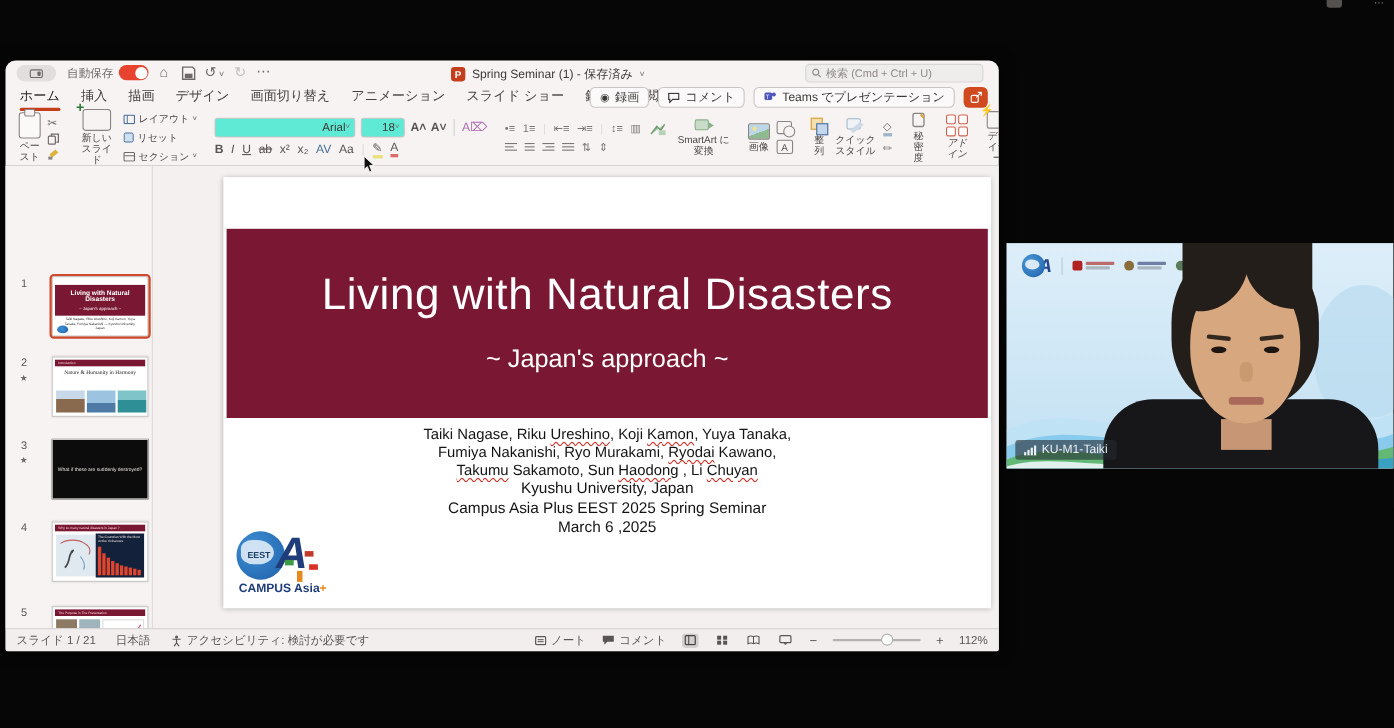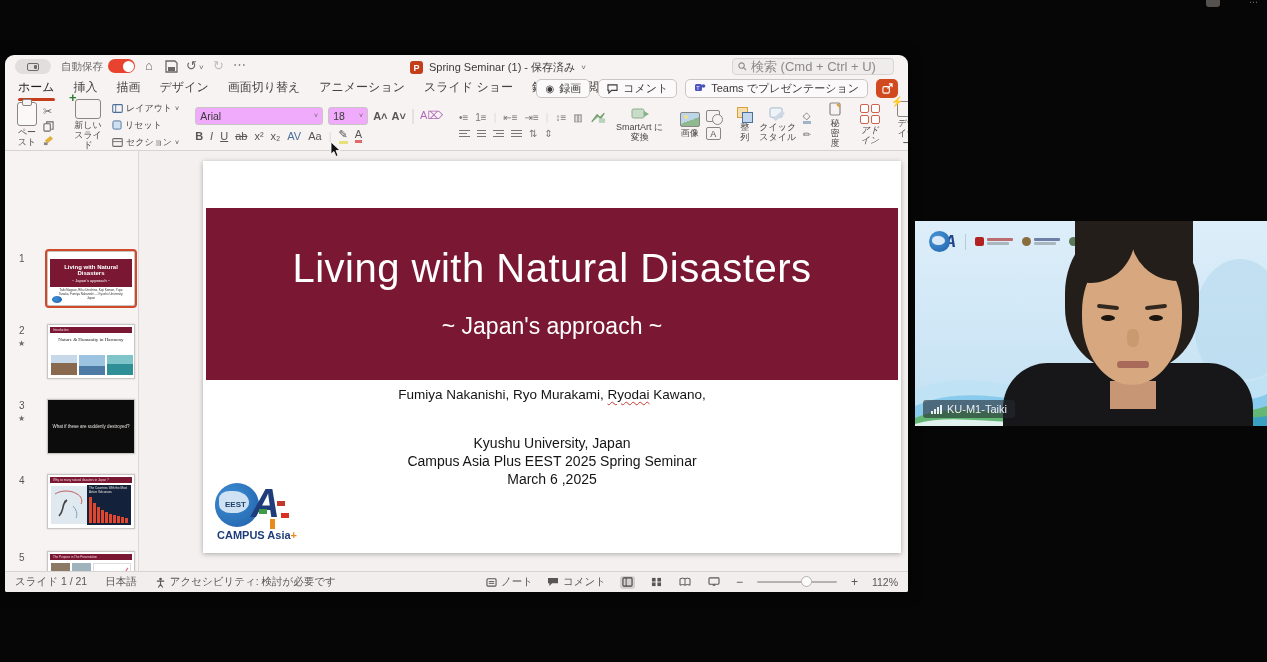--- a/index.html
+++ b/index.html
@@ -14,42 +14,42 @@
   .winicon{width:12px;height:8px;border:1px solid #6f6a68;border-radius:2px;position:relative;}
   .winicon:after{content:"";position:absolute;right:1px;top:1px;width:3px;height:4px;background:#6f6a68;border-radius:1px;}
   .autosave{left:56px;top:5px;font-size:10.5px;color:#6d6866;}
   .toggle{left:103px;top:4px;width:27px;height:14px;border-radius:8px;background:#e8432e;position:absolute;}
   .toggle .knob{position:absolute;right:1.5px;top:1.5px;width:11px;height:11px;background:#fff;border-radius:50%;}
   .tic{color:#6d6866;font-size:13px;line-height:13px;}
   .doc-title{top:5px;left:405px;display:flex;align-items:center;gap:6px;}
   .ppt-logo{width:13px;height:13px;background:#c43e1c;border-radius:3px;color:#fff;font-size:9px;font-weight:bold;display:flex;align-items:center;justify-content:center;}
   .doc-title .t{font-size:11px;color:#3c3938;}
   .searchbox{top:3px;right:14px;width:162px;height:17px;background:#efecec;border:1px solid #d9d5d4;border-radius:4px;display:flex;align-items:center;gap:4px;padding:0 5px;}
-  .searchbox .ph{font-size:13px;color:#8e8987;}
+  .searchbox .ph{font-size:10px;color:#8e8987;}
   
   .tabs{left:0;top:23px;width:100%;height:21px;display:flex;align-items:center;gap:19px;padding-left:13px;}
   .tab{font-size:12px;color:#454140;white-space:nowrap;position:relative;padding-bottom:3px;}
   .tab.active{color:#1f1d1c;}
   .tab.active:after{content:"";position:absolute;left:0;right:0;bottom:-2px;height:2.5px;background:#c43e1c;border-radius:2px;}
   .top-actions{top:24px;right:10px;display:flex;align-items:center;gap:8px;}
   .chipbtn{height:19px;border:1px solid #c9c5c4;border-radius:5px;background:#fbf9f9;display:flex;align-items:center;gap:5px;padding:0 8px;font-size:11px;color:#3c3938;white-space:nowrap;}
   .sharebtn{width:22px;height:19px;background:#d0491f;border-radius:5px;display:flex;align-items:center;justify-content:center;color:#fff;font-size:11px;}
   
   .ribbon{left:0;top:44px;width:100%;height:52px;border-bottom:1px solid #d7d3d2;display:flex;align-items:stretch;padding:3px 4px 2px 6px;}
   .rgroup{display:flex;align-items:center;gap:6px;padding:0 6px;}
   .rsep{width:1px;background:#ddd9d8;margin:4px 2px;}
   .bigbtn{display:flex;flex-direction:column;align-items:center;justify-content:center;gap:2px;font-size:9px;color:#4b4745;text-align:center;line-height:1.1;}
   .clip{width:20px;height:24px;border:1.5px solid #8a8583;border-radius:3px;position:relative;background:#fbf9f8;}
   .clip:before{content:"";position:absolute;top:-4px;left:4px;width:8px;height:5px;border:1.5px solid #8a8583;border-radius:2px;background:#f6f3f2;}
   .smallcol{display:flex;flex-direction:column;gap:3px;font-size:11px;color:#6f6a68;}
   .newslide{width:26px;height:20px;border:1.5px solid #8a8583;border-radius:3px;position:relative;}
   .newslide:before{content:"+";position:absolute;left:-7px;top:-9px;color:#2e7d32;font-size:13px;font-weight:bold;}
   .mini{font-size:9px;color:#4b4745;display:flex;align-items:center;gap:3px;white-space:nowrap;}
   .fontrow{display:flex;flex-direction:column;gap:3px;}
-  .combo{height:18px;border:1px solid #c9c5c4;border-radius:3px;background:#f0abfc;display:flex;align-items:center;justify-content:space-between;padding:0 4px;font-size:10.5px;color:#3c3938;}
+  .combo{height:18px;border:1px solid #c9c5c4;border-radius:3px;background:#5eead4;display:flex;align-items:center;justify-content:flex-end;padding:0 4px;font-size:10.5px;color:#3c3938;}
   .fmt{display:flex;align-items:center;gap:7px;font-size:11px;color:#5a5553;}
   .fmt .u{text-decoration:underline;}
   .fmt .s{text-decoration:line-through;}
   .parrow{display:flex;flex-direction:column;gap:4px;}
   .glyphrow{display:flex;align-items:center;gap:7px;color:#7c7775;font-size:10px;}
   .bars3{display:inline-flex;flex-direction:column;gap:1.5px;}
   .bars3 i{display:block;width:11px;height:1.5px;background:#7c7775;}
   .bars3.c i{margin:0 auto;width:9px;}
   .picicon{width:20px;height:15px;border:1px solid #8a8583;border-radius:2px;background:linear-gradient(160deg,#bcd6ea 55%,#8fba90 55%);position:relative;}
   .picicon:after{content:"";position:absolute;left:3px;top:2px;width:4px;height:4px;border-radius:50%;background:#f2e08a;}
@@ -494,21 +494,23 @@
 
       </div>
 
       <div class="canvas abs">
         <div class="slide">
           <div class="banner">
             <div class="title">Living with Natural Disasters</div>
             <div class="subtitle">~ Japan's approach ~</div>
           </div>
           <div class="authors">
+              <div class="aline"><span>Taiki Nagase, Riku </span><span class="miss">Ureshino</span><span>, Koji </span><span class="miss">Kamon</span><span>, Yuya Tanaka,</span></div>
               <div class="aline"><span>Fumiya Nakanishi, Ryo Murakami, </span><span class="miss">Ryodai</span><span> Kawano,</span></div>
+              <div class="aline"><span class="miss">Takumu</span><span> Sakamoto, Sun </span><span class="miss">Haodong</span><span> , Li </span><span class="miss">Chuyan</span></div>
             </div>
           <div class="info">
             <div>Kyushu University, Japan</div>
             <div>Campus Asia Plus EEST 2025 Spring Seminar</div>
             <div>March 6 ,2025</div>
           </div>
           <div class="eest">
             <span class="globe">
                 <span class="gt">EEST</span>
               </span>

